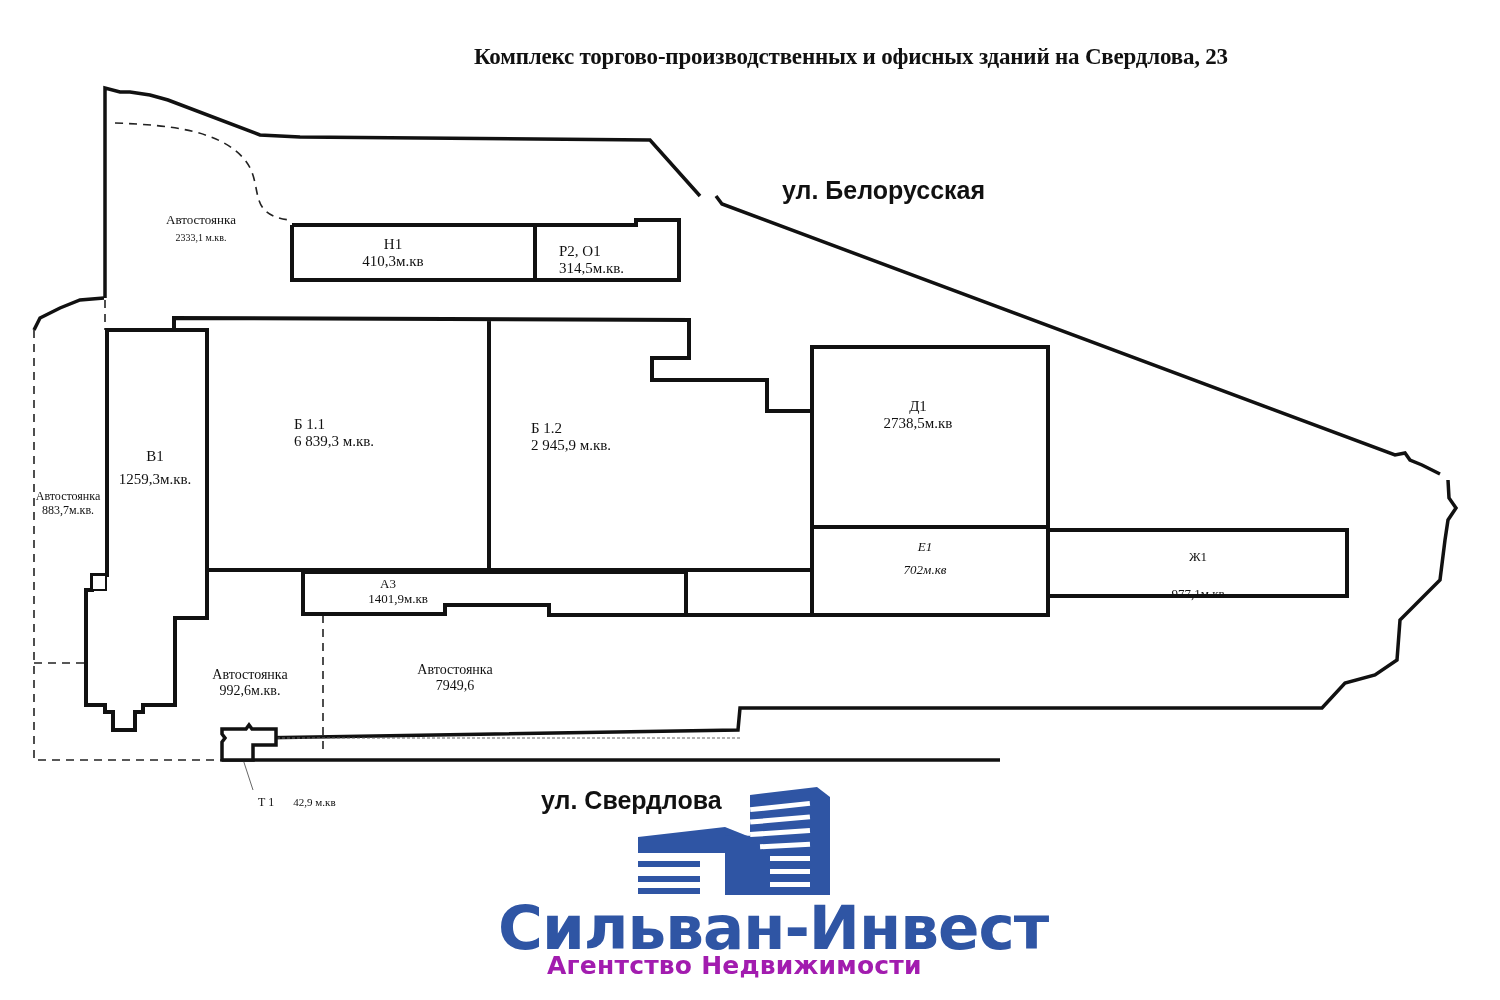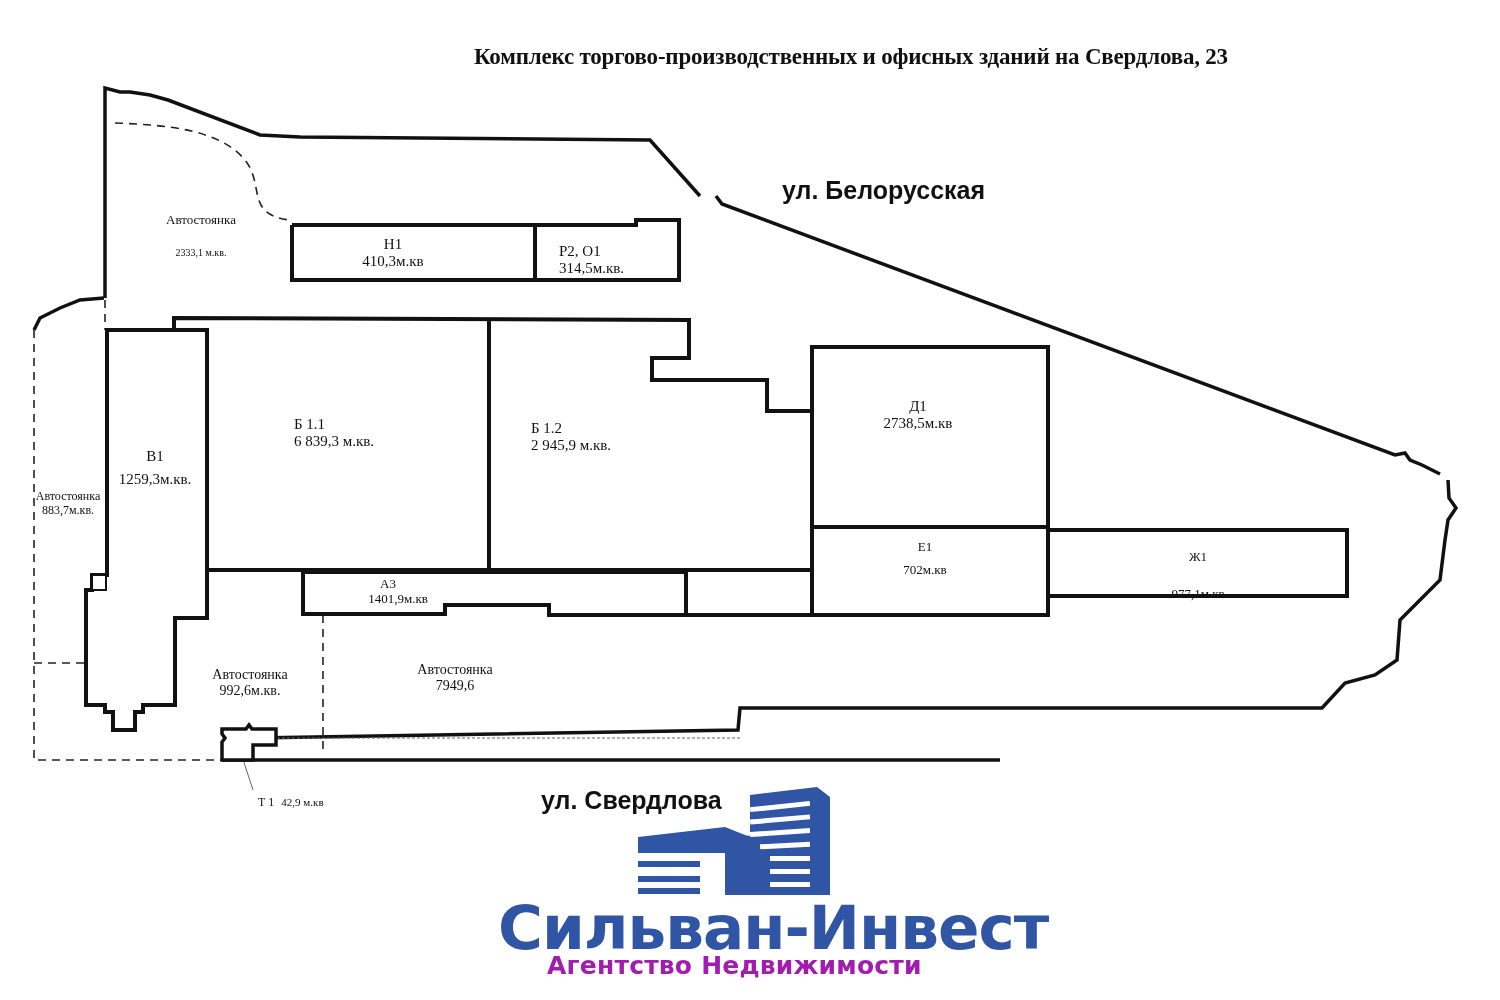--- a/index.html
+++ b/index.html
@@ -68,21 +68,21 @@
     <polygon points="222,760 222,742 225,738 222,734 222,729 246,729 249,725 252,729 276,729 276,745 253,745 253,760" stroke-width="3.5"></polygon>
   </g>
 </svg>
 
 <div class="title">Комплекс торгово-производственных и офисных зданий на Свердлова, 23</div>
 <div class="street" style="left:782px;top:176px;">ул. Белорусская</div>
 <div class="street" style="left:541px;top:786px;">ул. Свердлова</div>
 
 <div class="lbl serif med" style="left:201px;top:213px;">
   <div>Автостоянка</div>
-  <div class="small" style="font-size:10px;margin-top:19px;">2333,1 м.кв.</div>
+  <div class="small" style="font-size:10px;margin-top:4px;">2333,1 м.кв.</div>
 </div>
 <div class="lbl serif" style="left:68px;top:490px;font-size:12px;">
   <div>Автостоянка</div>
   <div>883,7м.кв.</div>
 </div>
 <div class="lbl serif big" style="left:250px;top:667px;font-size:14px;">
   <div>Автостоянка</div>
   <div>992,6м.кв.</div>
 </div>
 <div class="lbl serif big" style="left:455px;top:662px;font-size:14px;">
@@ -107,35 +107,35 @@
   <div>6 839,3 м.кв.</div>
 </div>
 <div class="lbl serif big bold" style="left:531px;top:420px;text-align:left;transform:none;">
   <div>Б 1.2</div>
   <div>2 945,9 м.кв.</div>
 </div>
 <div class="lbl serif big" style="left:918px;top:398px;">
   <div>Д1</div>
   <div>2738,5м.кв</div>
 </div>
-<div class="lbl serif med" style="left:925px;top:540px;">
+<div class="lbl serif med" style="left:925px;top:540px;font-style:italic;">
   <div>Е1</div>
   <div style="margin-top:8px;">702м.кв</div>
 </div>
 <div class="lbl serif med" style="left:1198px;top:550px;">
   <div>Ж1</div>
   <div style="margin-top:22px;">977,1м.кв</div>
 </div>
 <div class="lbl serif med" style="left:398px;top:577px;">
   <div style="transform:translateX(-10px);">А3</div>
   <div style="margin-top:0;">1401,9м.кв</div>
 </div>
 <div class="lbl serif bold" style="left:258px;top:796px;text-align:left;transform:none;font-size:12px;">
   <span>Т 1</span>
-  <span style="font-size:11px;margin-left:4px;">42,9 м.кв</span>
+  <span style="font-size:11px;margin-left:16px;">42,9 м.кв</span>
 </div>
 
 <svg style="position:absolute;left:630px;top:775px;" width="240" height="125" viewBox="0 0 240 125">
   <g fill="#2f55a4">
 
     <polygon points="120,20 187,12 200,22 200,120 120,120"></polygon>
 
     <polygon points="8,62 95,52 120,62 120,120 95,120 95,78 8,78"></polygon>
     <polygon points="95,60 160,62 180,80 180,120 120,120 120,82 95,82"></polygon>
   </g>

